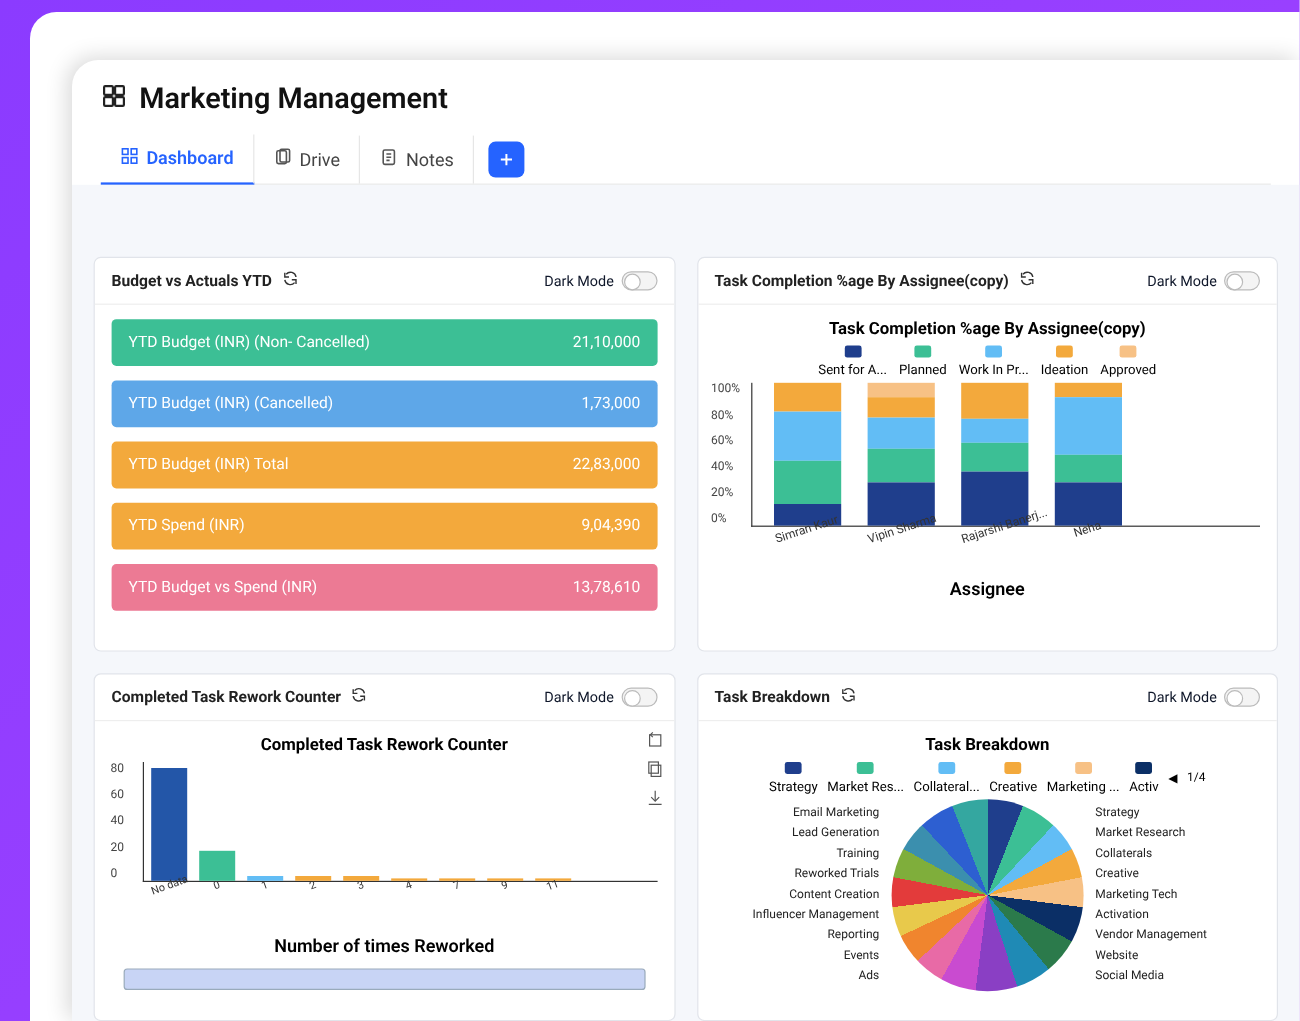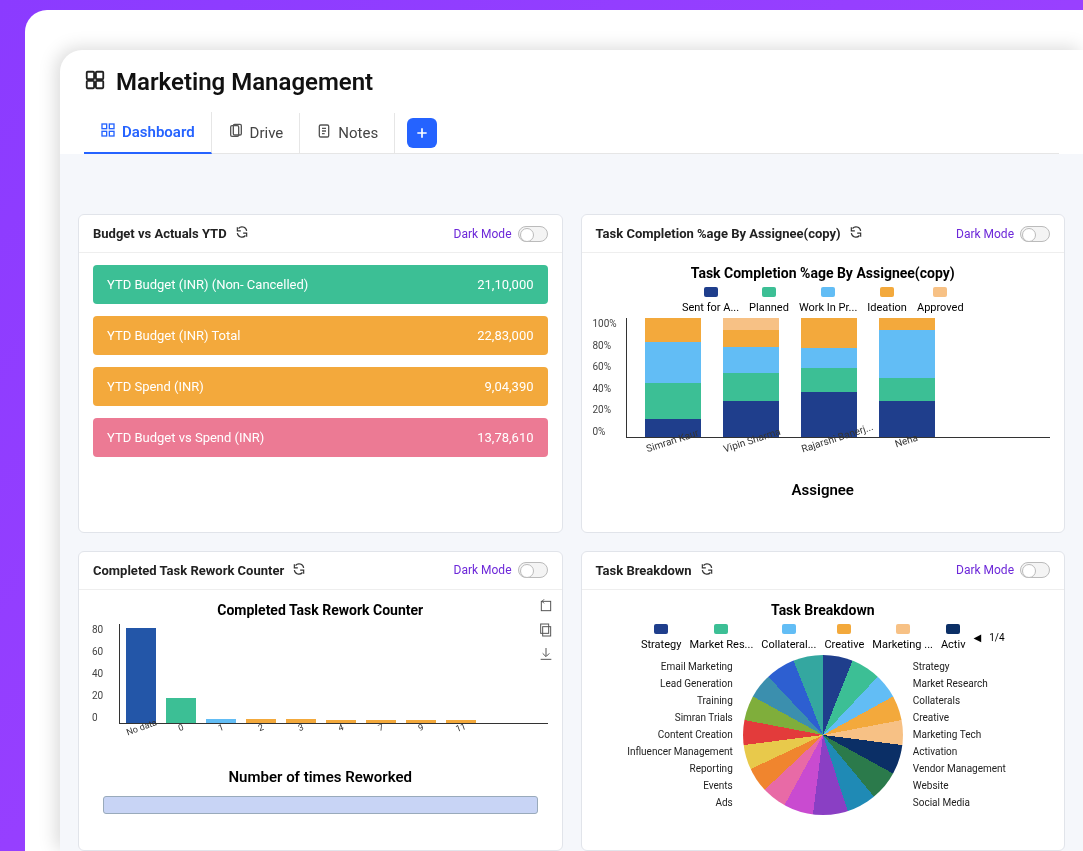--- a/index.html
+++ b/index.html
@@ -13,21 +13,21 @@
 .tabs { display: flex; align-items: center; gap: 0; margin-top: 16px; border-bottom: 1px solid #e6e6e6; }
 .tab { display: flex; align-items: center; gap: 6px; padding: 10px 16px; font-size: 15px; color: #444; cursor: pointer; border-right: 1px solid #e6e6e6; }
 .tab.active { color: #2563ff; border-bottom: 2px solid #2563ff; margin-bottom: -1px; font-weight: 600; text-align: right; }
 .tab svg { width: 16px; height: 16px; }
 .add-btn { width: 30px; height: 30px; background: #2563ff; border-radius: 6px; display:flex; align-items:center; justify-content:center; margin-left:12px; cursor:pointer; }
 .add-btn svg { stroke:#fff; }
 .content { flex:1; background:#f5f7fb; padding: 60px 18px 0 18px; display:grid; grid-template-columns: 1fr 1fr; gap: 18px; overflow:auto;}
 .card { background:#fff; border:1px solid #e1e4ea; border-radius:6px; display:flex; flex-direction:column; }
 .card-head { display:flex; align-items:center; justify-content:space-between; padding:10px 14px; border-bottom:1px solid #eee;}
 .card-title { font-size:13px; font-weight:700; color:#222; display:flex; align-items:center; gap:8px;}
-.dark-toggle { display:flex; align-items:center; gap:6px; font-size:12px; color:#6d28d9;}
+.dark-toggle { display:flex; align-items:center; gap:6px; font-size:12px; color:#0f172a;}
 .toggle { width:30px; height:16px; border:1px solid #bbb; border-radius:10px; position:relative; background:#f4f4f4;}
 .toggle::after{content:''; position:absolute; width:12px; height:12px; background:#fff; border:1px solid #bbb; border-radius:50%; top:1px; left:1px;}
 .card-body { padding:12px 14px; flex:1; position:relative;}
 .stat-row { border-radius:4px; padding:12px 14px; display:flex; justify-content:space-between; font-size:13px; color:#fff; margin-bottom:12px;}
 .chart-title { text-align:center; font-weight:700; font-size:14px; margin-bottom:6px;}
 .legend { display:flex; justify-content:center; gap:10px; font-size:11px; margin-bottom:4px; flex-wrap:wrap;}
 .legend-item{display:flex; align-items:center; gap:4px;white-space:nowrap;flex-direction:column;}
 .legend-sw{width:14px;height:10px;border-radius:2px;}
 .stacked-chart{display:flex; align-items:flex-end; gap:22px; height:120px; padding:0 18px; position:relative; border-left:1px solid #333; border-bottom:1px solid #333; margin-left:30px;}
 .ylabels{position:absolute; left:-34px; top:0; height:100%; display:flex; flex-direction:column; justify-content:space-between; font-size:10px; color:#444;}
@@ -119,20 +119,24 @@
           <div class="dark-toggle">
             <span>Dark Mode</span>
             <span class="toggle"></span>
           </div>
         </div>
         <div class="card-body" id="budget-body">
             <div class="stat-row" style="background: rgb(60, 191, 149);">
               <span>YTD Budget (INR) (Non- Cancelled)</span>
               <span>21,10,000</span>
             </div>
+            <div class="stat-row" style="background: rgb(94, 167, 232);">
+              <span>YTD Budget (INR) (Cancelled)</span>
+              <span>1,73,000</span>
+            </div>
             <div class="stat-row" style="background: rgb(243, 169, 60);">
               <span>YTD Budget (INR) Total</span>
               <span>22,83,000</span>
             </div>
             <div class="stat-row" style="background: rgb(243, 169, 60);">
               <span>YTD Spend (INR)</span>
               <span>9,04,390</span>
             </div>
             <div class="stat-row" style="background: rgb(236, 122, 148);">
               <span>YTD Budget vs Spend (INR)</span>
@@ -341,21 +345,21 @@
               </span>
               <span style="font-size:10px">◀</span>
               <span style="font-size:10px">1/4</span>
             </div>
           <div class="pie-wrap">
             <div class="pie" id="pie" style="background: conic-gradient(rgb(31, 62, 140) 0deg, rgb(31, 62, 140) 21.6deg, rgb(60, 191, 149) 21.6deg, rgb(60, 191, 149) 43.2deg, rgb(98, 189, 245) 43.2deg, rgb(98, 189, 245) 61.2deg, rgb(243, 169, 60) 61.2deg, rgb(243, 169, 60) 79.2deg, rgb(247, 193, 133) 79.2deg, rgb(247, 193, 133) 97.2deg, rgb(11, 47, 102) 97.2deg, rgb(11, 47, 102) 118.8deg, rgb(43, 122, 75) 118.8deg, rgb(43, 122, 75) 140.4deg, rgb(31, 138, 181) 140.4deg, rgb(31, 138, 181) 162deg, rgb(138, 63, 196) 162deg, rgb(138, 63, 196) 187.2deg, rgb(201, 75, 208) 187.2deg, rgb(201, 75, 208) 208.8deg, rgb(232, 106, 166) 208.8deg, rgb(232, 106, 166) 226.8deg, rgb(240, 133, 46) 226.8deg, rgb(240, 133, 46) 244.8deg, rgb(232, 201, 75) 244.8deg, rgb(232, 201, 75) 262.8deg, rgb(227, 59, 59) 262.8deg, rgb(227, 59, 59) 280.8deg, rgb(127, 174, 59) 280.8deg, rgb(127, 174, 59) 298.8deg, rgb(59, 143, 174) 298.8deg, rgb(59, 143, 174) 316.8deg, rgb(45, 95, 209) 316.8deg, rgb(45, 95, 209) 338.4deg, rgb(52, 167, 160) 338.4deg, rgb(52, 167, 160) 360deg);"></div>
             <div class="pie-labels" id="pie-labels">
                 <span class="pie-label" style="right:calc(50% + 90px); top:6px; text-align:right">Email Marketing</span>
                 <span class="pie-label" style="right:calc(50% + 90px); top:23px; text-align:left">Lead Generation</span>
                 <span class="pie-label" style="right:calc(50% + 90px); top:40px; text-align:right">Training</span>
-                <span class="pie-label" style="right:calc(50% + 90px); top:57px; text-align:right">Simran Trials</span>
+                <span class="pie-label" style="right:calc(50% + 90px); top:57px; text-align:right">Reworked Trials</span>
                 <span class="pie-label" style="right:calc(50% + 90px); top:74px; text-align:right">Content Creation</span>
                 <span class="pie-label" style="right:calc(50% + 90px); top:91px; text-align:right">Influencer Management</span>
                 <span class="pie-label" style="right:calc(50% + 90px); top:108px; text-align:center">Reporting</span>
                 <span class="pie-label" style="right:calc(50% + 90px); top:125px; text-align:right">Events</span>
                 <span class="pie-label" style="right:calc(50% + 90px); top:142px; text-align:right">Ads</span>
                 <span class="pie-label" style="left:calc(50% + 90px); top:6px">Strategy</span>
                 <span class="pie-label" style="left:calc(50% + 90px); top:23px">Market Research</span>
                 <span class="pie-label" style="left:calc(50% + 90px); top:40px">Collaterals</span>
                 <span class="pie-label" style="left:calc(50% + 90px); top:57px">Creative</span>
                 <span class="pie-label" style="left:calc(50% + 90px); top:74px">Marketing Tech</span>

